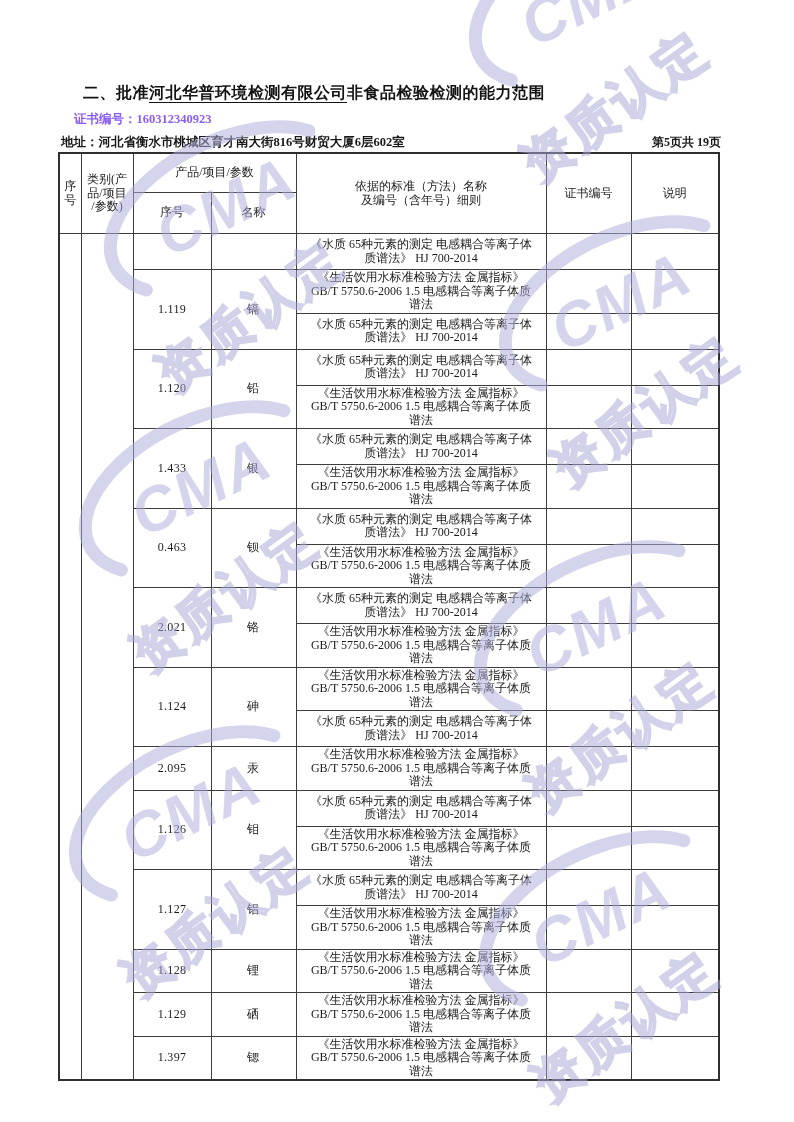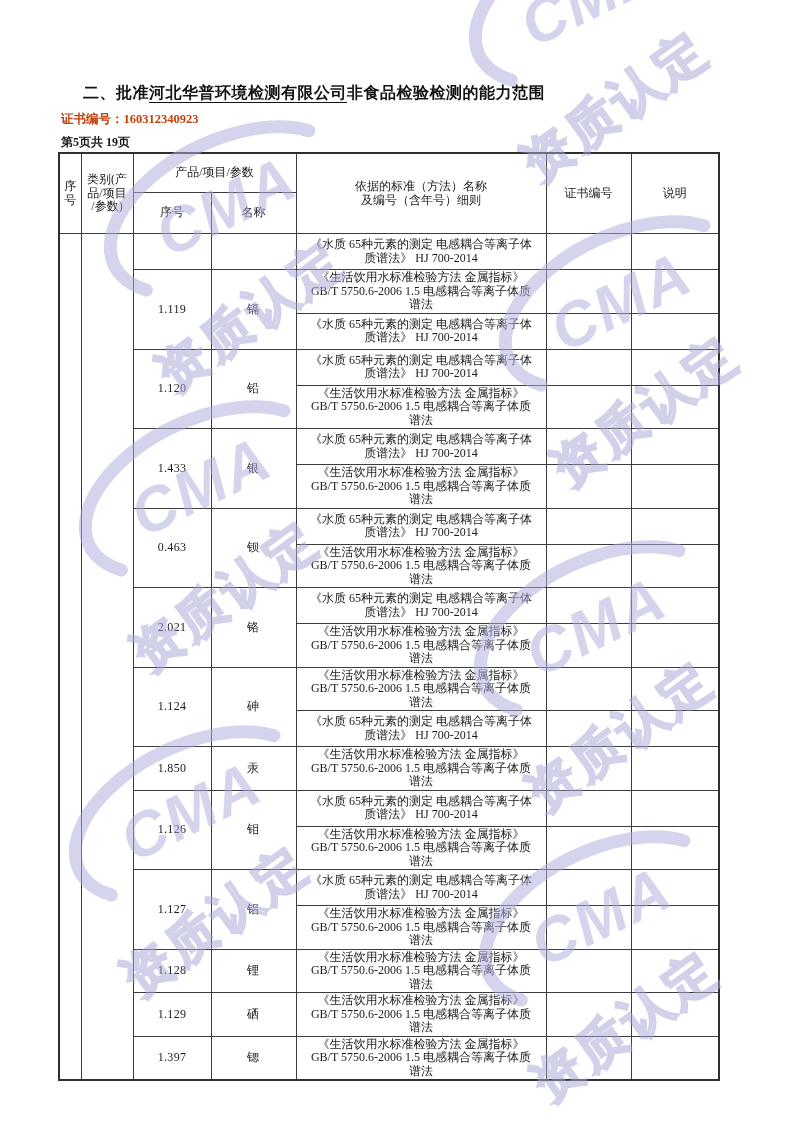--- a/index.html
+++ b/index.html
@@ -6,21 +6,21 @@
   body{
     width:794px;height:1122px;position:relative;background:#ffffff;
     font-family:"Liberation Serif","DejaVu Serif",serif;color:#1b1b1b;
     overflow:hidden;
   }
   .page-title{
     position:absolute;top:83px;left:0;width:628px;text-align:center;
     font-size:16px;font-weight:bold;color:#141414;letter-spacing:.5px;
   }
   .page-title .company{border-bottom:1.5px solid #141414;padding-bottom:1px;}
-  .meta-cert{position:absolute;top:111px;left:61px;font-size:12.5px;font-weight:bold;color:#c2410c;}
+  .meta-cert{position:absolute;top:111px;left:74px;font-size:12.5px;font-weight:bold;color:#8b5cf6;}
   .meta-row{position:absolute;top:134px;left:61px;width:660px;display:flex;justify-content:space-between;align-items:flex-end;font-size:12.5px;font-weight:bold;color:#191919;}
   .page-info{font-size:12px;}
   table.cap{
     position:absolute;left:58px;top:152px;width:660px;
     border-collapse:collapse;table-layout:fixed;
     border:2px solid #2f2f2f;
   }
   table.cap th,table.cap td{
     border:1.4px solid #3c3c3c;padding:1px 2px;
     font-size:12px;line-height:13.5px;font-weight:normal;
@@ -44,20 +44,21 @@
 
 <div class="page-title">
   <span>二、批准</span><span class="company">河北华普环境检测有限公司</span><span>非食品检验检测的能力范围</span>
 </div>
 
 <div class="meta-cert">
   <span>证书编号：</span><span>160312340923</span>
 </div>
 
 <div class="meta-row">
+  <span><span>地址：</span><span>河北省衡水市桃城区育才南大街816号财贸大厦6层602室</span></span>
   <span class="page-info">第5页共 19页</span>
 </div>
 
 <table class="cap">
   <colgroup>
     <col style="width:22px">
       <col style="width:52px">
       <col style="width:78px">
     <col style="width:85px">
       <col style="width:250px">
@@ -154,21 +155,21 @@
         <td class="c-std">《生活饮用水标准检验方法 金属指标》<br>GB/T 5750.6-2006  1.5 电感耦合等离子体质<br>谱法</td>
         <td class="c-restrict"></td>
         <td class="c-note"></td>
       </tr>
       <tr class="h-hj">
         <td class="c-std">《水质 65种元素的测定 电感耦合等离子体<br>质谱法》  HJ 700-2014</td>
         <td class="c-restrict"></td>
         <td class="c-note"></td>
       </tr>
       <tr class="h-gbt">
-        <td class="c-num">1.850</td>
+        <td class="c-num">2.095</td>
         <td class="c-name">汞</td>
         <td class="c-std">《生活饮用水标准检验方法 金属指标》<br>GB/T 5750.6-2006  1.5 电感耦合等离子体质<br>谱法</td>
         <td class="c-restrict"></td>
         <td class="c-note"></td>
       </tr>
       <tr class="h-hj">
         <td class="c-num" rowspan="2">1.126</td>
         <td class="c-name" rowspan="2">钼</td>
         <td class="c-std">《水质 65种元素的测定 电感耦合等离子体<br>质谱法》  HJ 700-2014</td>
         <td class="c-restrict"></td>

